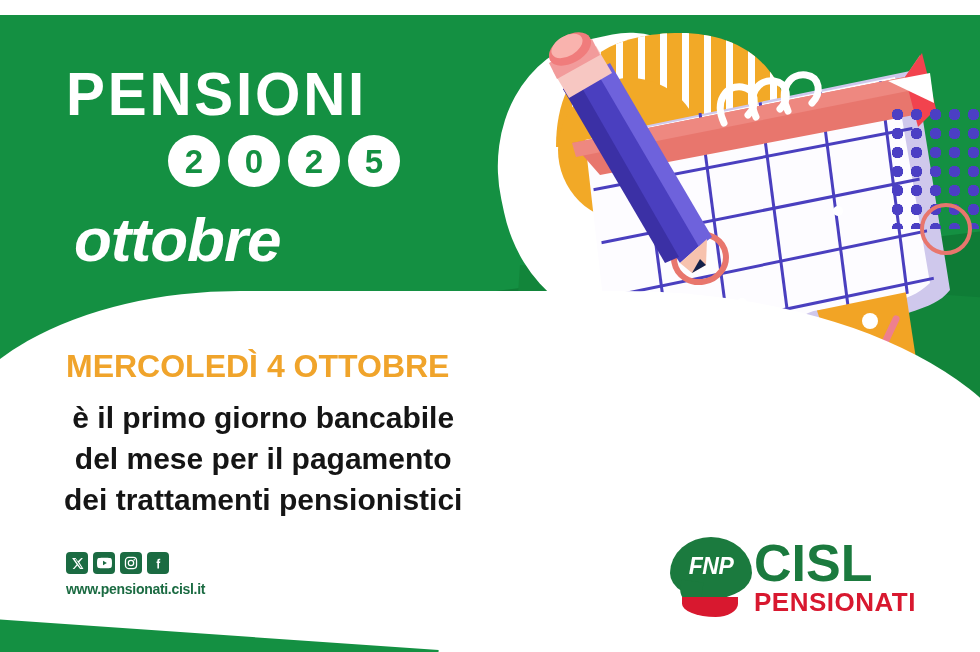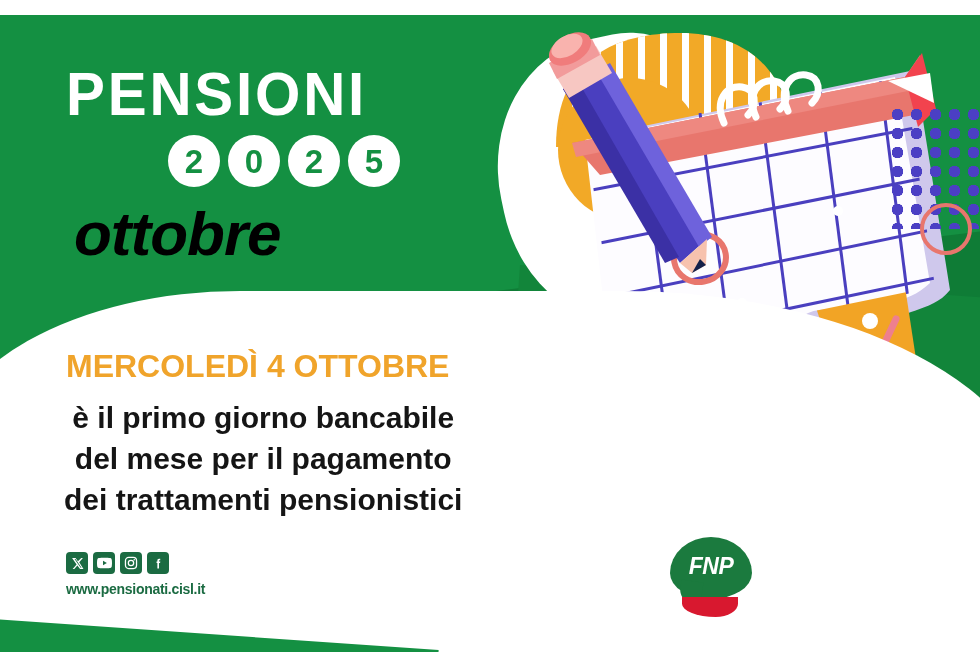--- a/index.html
+++ b/index.html
@@ -86,22 +86,22 @@
     background: #ffffff;
     color: #149042;
     font-size: 33px;
     font-weight: 700;
     display: flex;
     align-items: center;
     justify-content: center;
     line-height: 1;
   }
   .title-month {
-    left: 74px; top: 188px;
-    color: #000000;
+    left: 74px; top: 194px;
+    color: #ffffff;
     font-size: 62px;
     font-weight: 700;
     font-style: italic;
     letter-spacing: -1px;
     line-height: 1;
     white-space: nowrap;
   }
 
   
   .headline-date {
@@ -388,15 +388,19 @@
 
   <div class="layer site-url">www.pensionati.cisl.it</div>
 
   <div class="layer logo-wrap">
     <div class="fnp-mark">
       <div class="fnp-bubble"></div>
       <div class="fnp-tail"></div>
       <div class="fnp-text">FNP</div>
       <div class="fnp-swoosh"></div>
     </div>
+    <div class="cisl-block">
+      <div class="cisl-main">CISL</div>
+      <div class="cisl-sub">PENSIONATI</div>
+    </div>
   </div>
 
 </div>
 
 </body></html>

